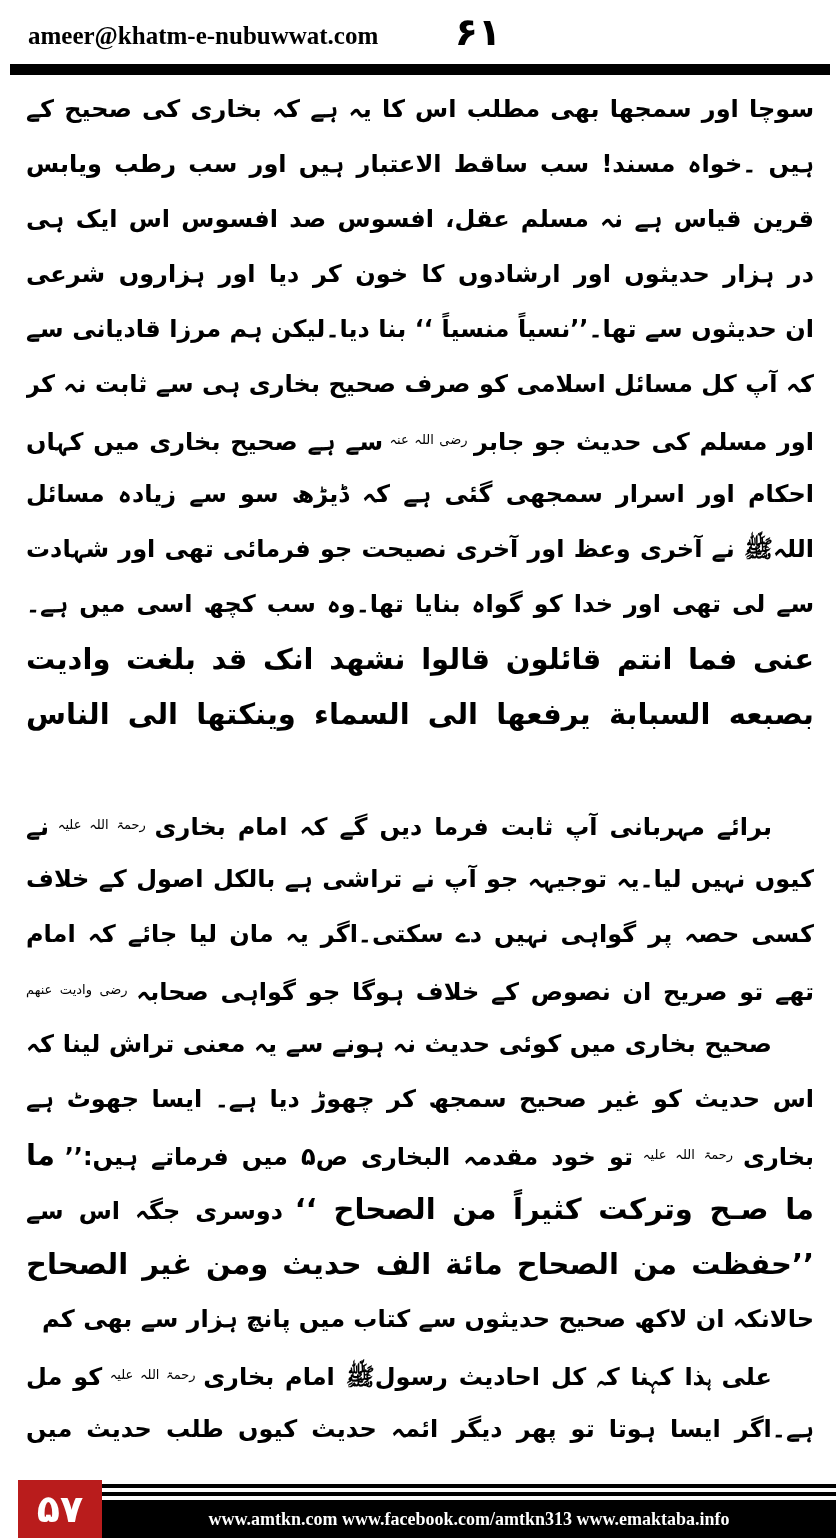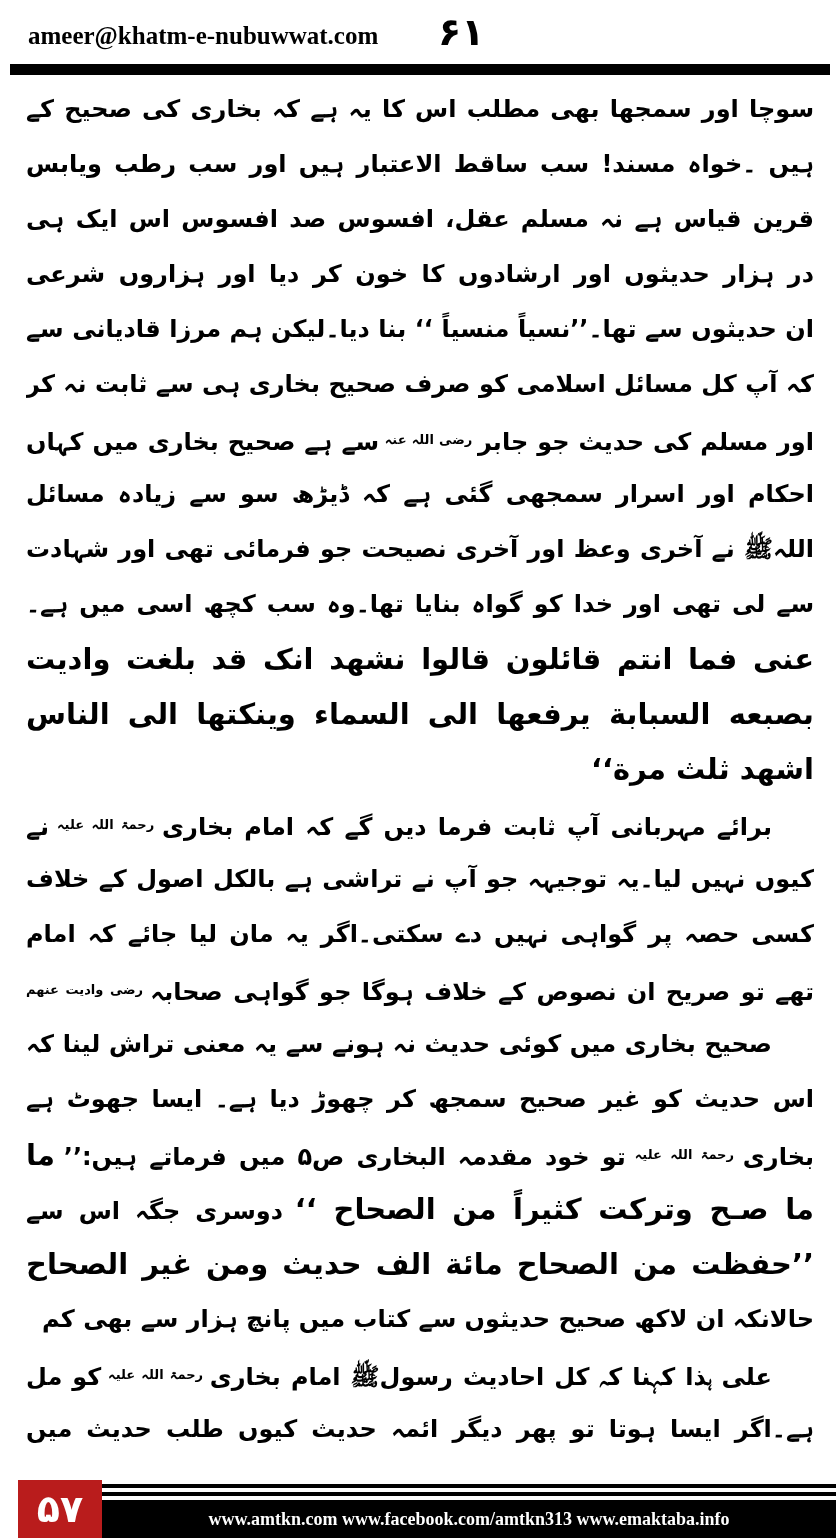--- a/index.html
+++ b/index.html
@@ -6,36 +6,36 @@
   body{
     width:840px;height:1540px;background:#ffffff;color:#000;
     font-family:"DejaVu Sans",sans-serif;overflow:hidden;position:relative;
   }
   .page{position:absolute;inset:0;background:#fff;}
 
   
   .header{position:absolute;top:0;left:0;right:0;height:64px;}
   .email{position:absolute;left:28px;top:22px;
     font-family:"Liberation Serif",serif;font-weight:bold;font-size:25px;letter-spacing:0px;}
-  .pgnum{position:absolute;left:438px;top:10px;width:80px;text-align:left;
+  .pgnum{position:absolute;left:438px;top:10px;width:80px;text-align:center;
     font-weight:bold;font-size:38px;direction:rtl;}
   .booktitle{position:absolute;right:28px;top:16px;
     font-weight:bold;font-size:27px;direction:rtl;}
   .rule{position:absolute;top:64px;left:10px;right:10px;height:11px;background:#000;}
 
   
   .body-text{position:absolute;top:82px;left:26px;right:26px;direction:rtl;}
   .line{height:55px;line-height:55px;text-align:justify;text-align-last:justify;
         direction:rtl;overflow:hidden;}
   .line.noj{text-align:right;text-align-last:right;}
   .line.indent{padding-right:42px;}
   .line.spread{display:flex;justify-content:space-between;align-items:center;}
   .r-u{font-weight:bold;font-size:24px;}
   .r-b{font-weight:bold;font-size:29px;font-family:"DejaVu Sans",sans-serif;}
-  .r-h{font-weight:bold;font-size:13px;vertical-align:6px;}
+  .r-h{font-weight:normal;font-size:13px;vertical-align:6px;}
   .r-s{font-weight:bold;font-size:19px;}
 
   
   .footer{position:absolute;left:0;right:0;bottom:0;height:62px;}
   .badge{position:absolute;left:18px;bottom:2px;width:84px;height:58px;background:#b91c1c;
     color:#fff;font-weight:bold;font-size:38px;line-height:58px;text-align:center;direction:rtl;}
   .fright{position:absolute;left:102px;right:4px;bottom:2px;}
   .dlines{padding-top:1px;}
   .dlines div{height:4px;background:#000;margin-bottom:4px;}
   .linksbar{height:38px;background:#000;color:#fff;text-align:center;
@@ -61,21 +61,20 @@
       <div class="line "><span class="r-u">در ہزار حدیثوں اور ارشادوں کا خون کر دیا اور ہزاروں شرعی مسائل کو جن کا استنباط اور مآخذ</span></div>
       <div class="line "><span class="r-u">ان حدیثوں سے تھا۔’’نسیاً منسیاً ‘‘ بنا دیا۔لیکن ہم مرزا قادیانی سے یہ عرض کئے دیتے ہیں</span></div>
       <div class="line "><span class="r-u">کہ آپ کل مسائل اسلامی کو صرف صحیح بخاری ہی سے ثابت نہ کر سکیں گے۔حجتہ الوداع کا قصہ</span></div>
       <div class="line "><span class="r-u">اور مسلم کی حدیث جو جابر</span> <span class="r-h">رضی اللہ عنہ</span> <span class="r-u">سے ہے صحیح بخاری میں کہاں ہے؟ حالانکہ یہ حدیث ایسے جامع</span></div>
       <div class="line "><span class="r-u">احکام اور اسرار سمجھی گئی ہے کہ ڈیڑھ سو سے زیادہ مسائل علماء نے اس سے نکالے ہیں اور رسول</span></div>
       <div class="line "><span class="r-u">اللہﷺ نے آخری وعظ اور آخری نصیحت جو فرمائی تھی اور شہادت جو اپنی تبلیغ نبوت پر لوگوں</span></div>
       <div class="line "><span class="r-u">سے لی تھی اور خدا کو گواہ بنایا تھا۔وہ سب کچھ اسی میں ہے۔چنانچہ فرمایا ہے:’’</span> </div>
       <div class="line "><span class="r-b">عنی فما انتم قائلون قالوا نشھد انک قد بلغت وادیت ونصحت فقال</span></div>
       <div class="line "><span class="r-b">بصبعه السبابة یرفعھا الی السماء وینکتھا الی الناس اللھم اشھد اللھم</span></div>
       <div class="line spread">
-        <span class="r-b">اشھد ثلث مرة‘‘</span> 
       </div>
       <div class="line indent"><span class="r-u">برائے مہربانی آپ ثابت فرما دیں گے کہ امام بخاری</span> <span class="r-h">رحمۃ اللہ علیہ</span> <span class="r-u">نے اس حدیث کو</span></div>
       <div class="line "><span class="r-u">کیوں نہیں لیا۔یہ توجیہہ جو آپ نے تراشی ہے بالکل اصول کے خلاف ہے اور عقل اس کے</span></div>
       <div class="line "><span class="r-u">کسی حصہ پر گواہی نہیں دے سکتی۔اگر یہ مان لیا جائے کہ امام بخاری</span>  </div>
       <div class="line "><span class="r-u">تھے تو صریح ان نصوص کے خلاف ہوگا جو گواہی صحابہ</span> <span class="r-h">رضی وادیت عنھم</span> </div>
       <div class="line indent"><span class="r-u">صحیح بخاری میں کوئی حدیث نہ ہونے سے یہ معنی تراش لینا کہ امام بخاری</span>  </div>
       <div class="line "><span class="r-u">اس حدیث کو غیر صحیح سمجھ کر چھوڑ دیا ہے۔ ایسا جھوٹ ہے جس پر کوئی دلیل نہیں ۔ امام</span></div>
       <div class="line "><span class="r-u">بخاری</span> <span class="r-h">رحمۃ اللہ علیہ</span> <span class="r-u">تو خود مقدمہ البخاری ص۵ میں فرماتے ہیں:’’</span> <span class="r-b">ما ادخلت فی کتابی ھذا الّا</span></div>
       <div class="line "><span class="r-b">ما صـح وترکت کثیراً من الصحاح ‘‘</span> <span class="r-u">دوسری جگہ اس سے واضح تر قول موجود ہے۔</span></div>
       <div class="line "><span class="r-b">’’حفظت من الصحاح مائة الف حدیث ومن غیر الصحاح مأتی الف‘‘</span></div>

